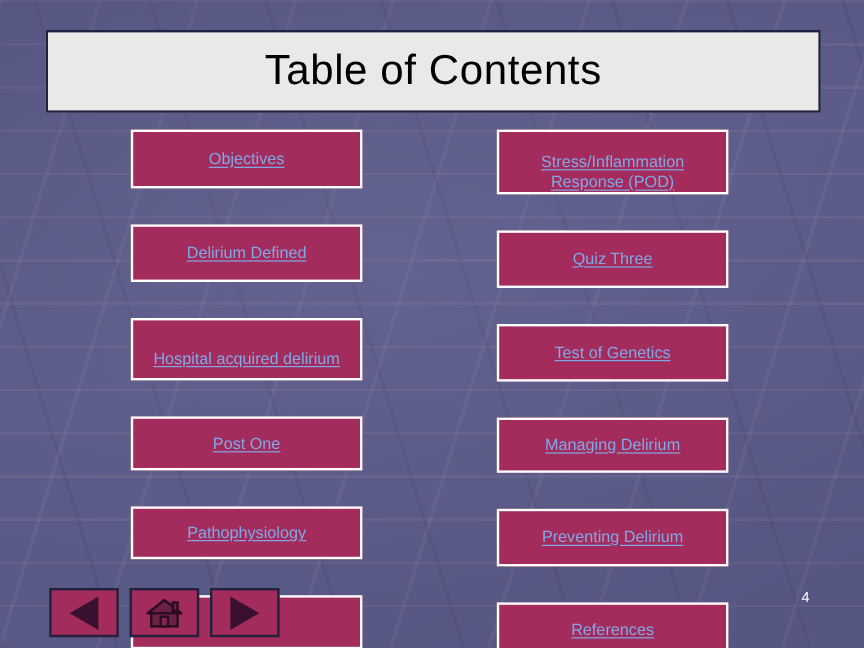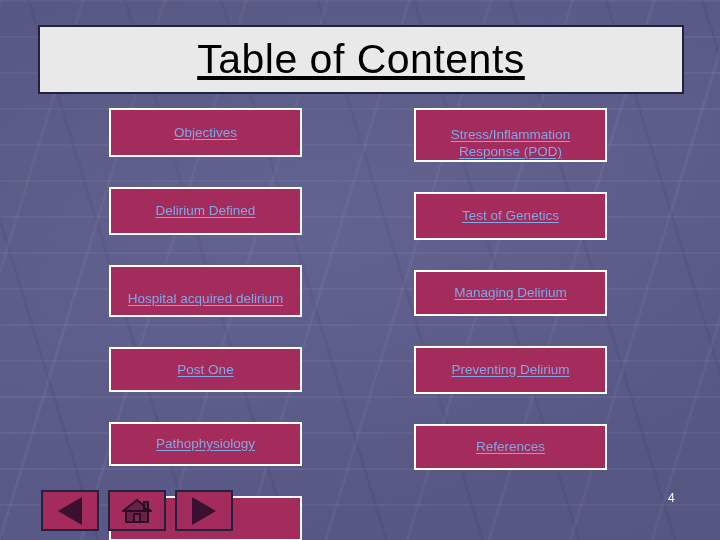--- a/index.html
+++ b/index.html
@@ -70,26 +70,25 @@
     height: 69px;
     background: #e9e9e9;
     border: 2px solid #22223f;
     box-sizing: border-box;
     display: flex;
     align-items: center;
     justify-content: center;
   }
   .title-text {
     color: #000000;
-    font-size: 41px;
+    font-size: 35px;
     font-weight: normal;
     letter-spacing: 0.5px;
     line-height: 1.1;
     white-space: nowrap;
-    text-decoration: underline;
   }
 
   
   .toc {
     position: absolute;
     left: 0;
     top: 0;
     width: 720px;
     height: 540px;
     pointer-events: none;
@@ -199,20 +198,23 @@
       <div class="toc-cell" style="height:45px">
         <span class="link">Test Two</span>
       </div>
     </div>
 
     <div class="toc-col col-right">
       <div class="toc-cell two-line" style="height:54px">
         <span class="link">Stress/Inflammation Response (POD)</span>
       </div>
       <div class="toc-cell" style="height:48px">
+        <span class="link">Quiz Three</span>
+      </div>
+      <div class="toc-cell" style="height:48px">
         <span class="link">Test of Genetics</span>
       </div>
       <div class="toc-cell" style="height:46px">
         <span class="link">Managing Delirium</span>
       </div>
       <div class="toc-cell" style="height:48px">
         <span class="link">Preventing Delirium</span>
       </div>
       <div class="toc-cell" style="height:46px">
         <span class="link">References</span>

